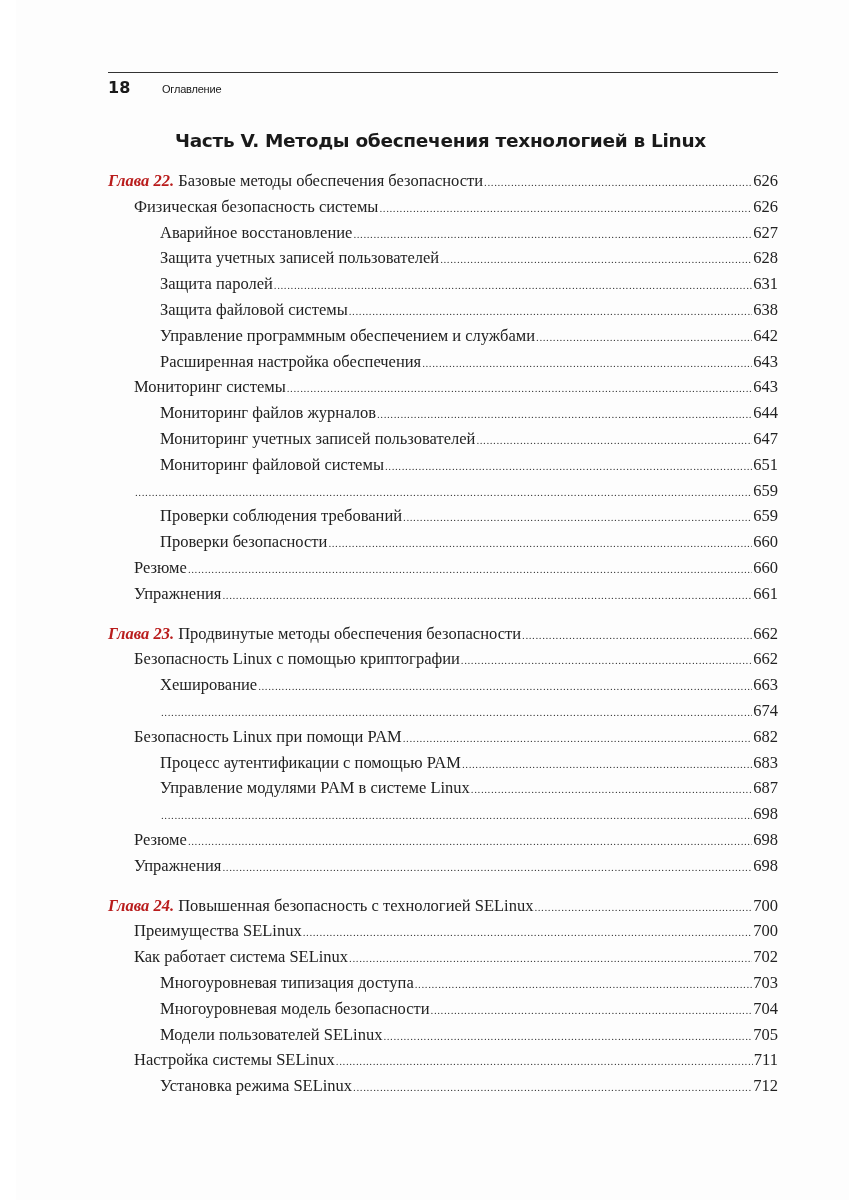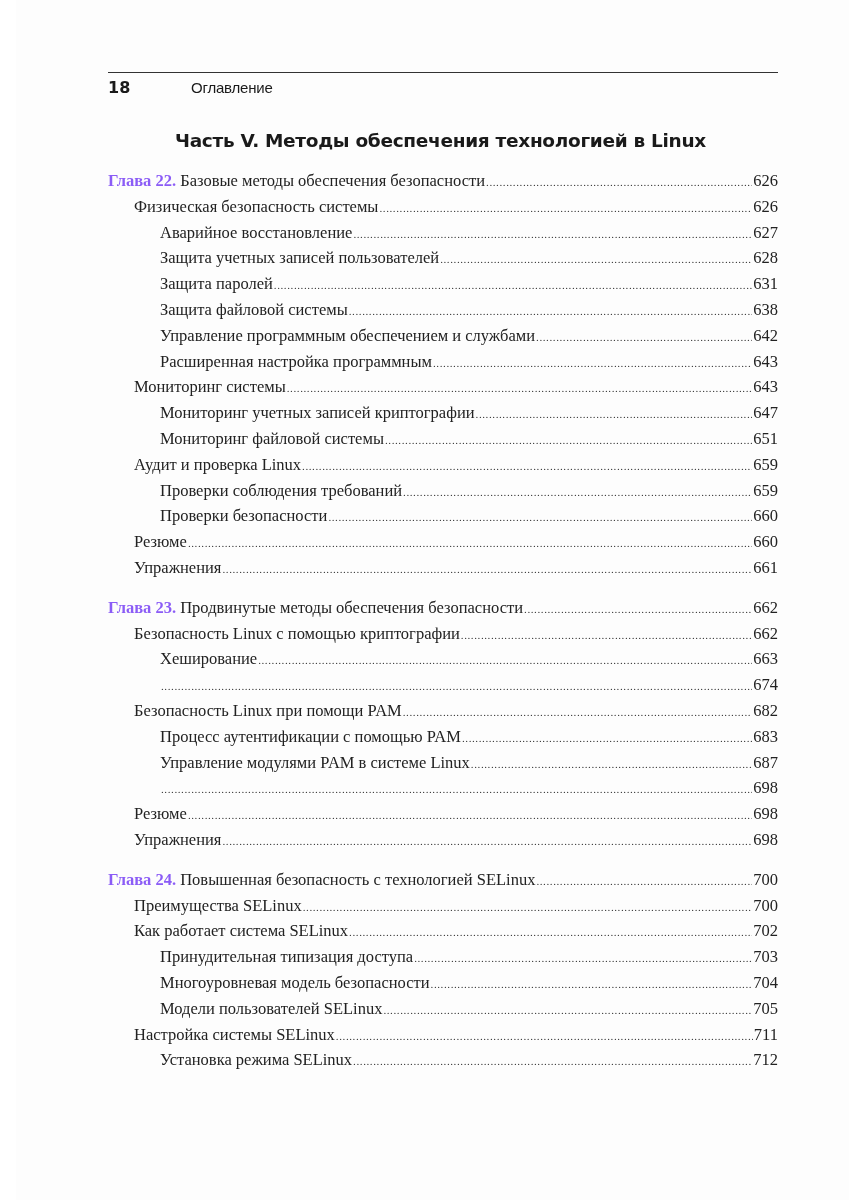--- a/index.html
+++ b/index.html
@@ -1,30 +1,30 @@
 <!DOCTYPE html>
 <html><head>
 <meta charset="utf-8">
 <style>
   html, body { margin: 0; padding: 0; background: #ffffff; }
   body { width: 849px; height: 1200px; position: relative; overflow: hidden; color: #1a1a1a; }
   .page { position: absolute; left: 16px; top: 0; width: 849px; height: 1200px; background: #fdfdfd; }
   .header-rule { position: absolute; left: 92px; top: 72px; width: 670px; height: 1px; background: #333; }
   .running-head { position: absolute; left: 92px; top: 78px; height: 22px; display: flex; align-items: baseline; font-family: "DejaVu Sans", sans-serif; }
   .page-number { font-weight: bold; font-size: 16px; width: 54px; }
-  .running-title { font-size: 15px; font-family: "Liberation Sans", sans-serif; letter-spacing: -0.2px; margin-left: 29px; }
+  .running-title { font-size: 11px; font-family: "Liberation Sans", sans-serif; letter-spacing: -0.2px; }
   .part-title { position: absolute; left: 0; width: 849px; top: 130px; text-align: center; font-family: "DejaVu Sans", sans-serif; font-weight: bold; font-size: 18.5px; letter-spacing: -0.3px; }
   .toc { position: absolute; left: 92px; top: 168px; width: 670px; font-family: "Liberation Serif", serif; font-size: 16.5px; }
   .chapter { margin-bottom: 14px; }
   .row { display: flex; align-items: baseline; height: 25.8px; line-height: 25.8px; white-space: nowrap; }
   .row.l0 { padding-left: 0; }
   .row.l1 { padding-left: 26px; }
   .row.l2 { padding-left: 52px; }
   .entry-text { flex: 0 0 auto; color: #222; }
-  .entry-text b { font-weight: bold; color: #8b5cf6; }
+  .entry-text b { font-weight: bold; color: #b91c1c; font-style: italic; }
   .leader { flex: 1 1 auto; overflow: hidden; margin: 0 1px; }
   .leader::before { content: "................................................................................................................................................................................................................................................................................................"; letter-spacing: 0.6px; font-size: 11px; color: #333; }
   .page-ref { flex: 0 0 auto; text-align: right; color: #222; }
 </style>
 </head>
 <body>
 
 <div class="page">
   <div class="header-rule"></div>
   <div class="running-head">
@@ -65,41 +65,45 @@
           <span class="entry-text">Защита файловой системы</span>
           <span class="leader"></span>
           <span class="page-ref">638</span>
         </div>
         <div class="row l2">
           <span class="entry-text">Управление программным обеспечением и службами</span>
           <span class="leader"></span>
           <span class="page-ref">642</span>
         </div>
         <div class="row l2">
-          <span class="entry-text">Расширенная настройка программным</span>
+          <span class="entry-text">Расширенная настройка обеспечения</span>
           <span class="leader"></span>
           <span class="page-ref">643</span>
         </div>
         <div class="row l1">
           <span class="entry-text">Мониторинг системы</span>
           <span class="leader"></span>
           <span class="page-ref">643</span>
         </div>
         <div class="row l2">
-          <span class="entry-text">Мониторинг учетных записей криптографии</span>
+          <span class="entry-text">Мониторинг файлов журналов</span>
+          <span class="leader"></span>
+          <span class="page-ref">644</span>
+        </div>
+        <div class="row l2">
+          <span class="entry-text">Мониторинг учетных записей пользователей</span>
           <span class="leader"></span>
           <span class="page-ref">647</span>
         </div>
         <div class="row l2">
           <span class="entry-text">Мониторинг файловой системы</span>
           <span class="leader"></span>
           <span class="page-ref">651</span>
         </div>
         <div class="row l1">
-          <span class="entry-text">Аудит и проверка Linux</span>
           <span class="leader"></span>
           <span class="page-ref">659</span>
         </div>
         <div class="row l2">
           <span class="entry-text">Проверки соблюдения требований</span>
           <span class="leader"></span>
           <span class="page-ref">659</span>
         </div>
         <div class="row l2">
           <span class="entry-text">Проверки безопасности</span>
@@ -177,21 +181,21 @@
           <span class="entry-text">Преимущества SELinux</span>
           <span class="leader"></span>
           <span class="page-ref">700</span>
         </div>
         <div class="row l1">
           <span class="entry-text">Как работает система SELinux</span>
           <span class="leader"></span>
           <span class="page-ref">702</span>
         </div>
         <div class="row l2">
-          <span class="entry-text">Принудительная типизация доступа</span>
+          <span class="entry-text">Многоуровневая типизация доступа</span>
           <span class="leader"></span>
           <span class="page-ref">703</span>
         </div>
         <div class="row l2">
           <span class="entry-text">Многоуровневая модель безопасности</span>
           <span class="leader"></span>
           <span class="page-ref">704</span>
         </div>
         <div class="row l2">
           <span class="entry-text">Модели пользователей SELinux</span>

